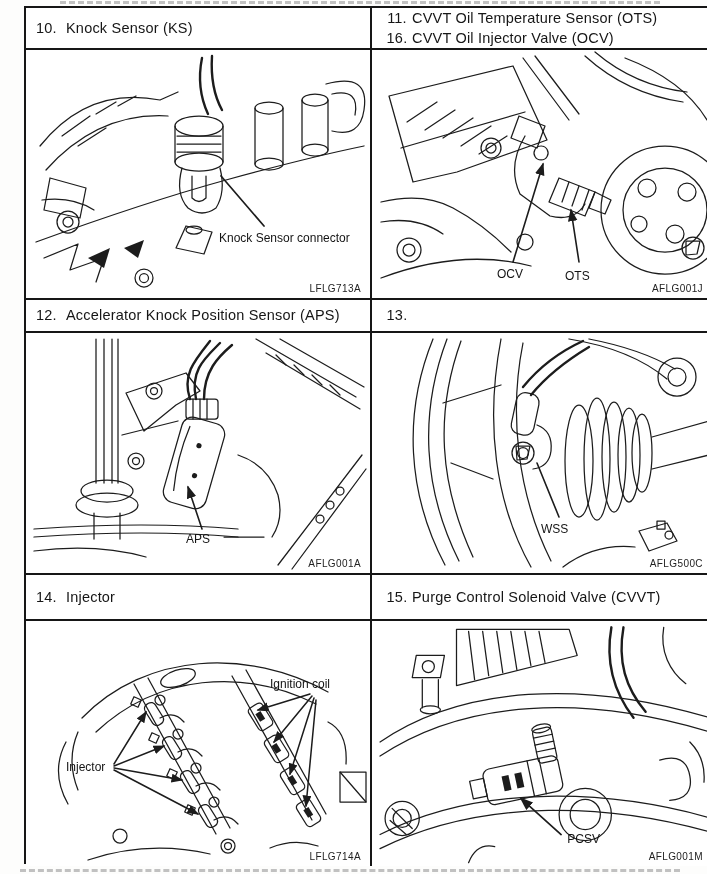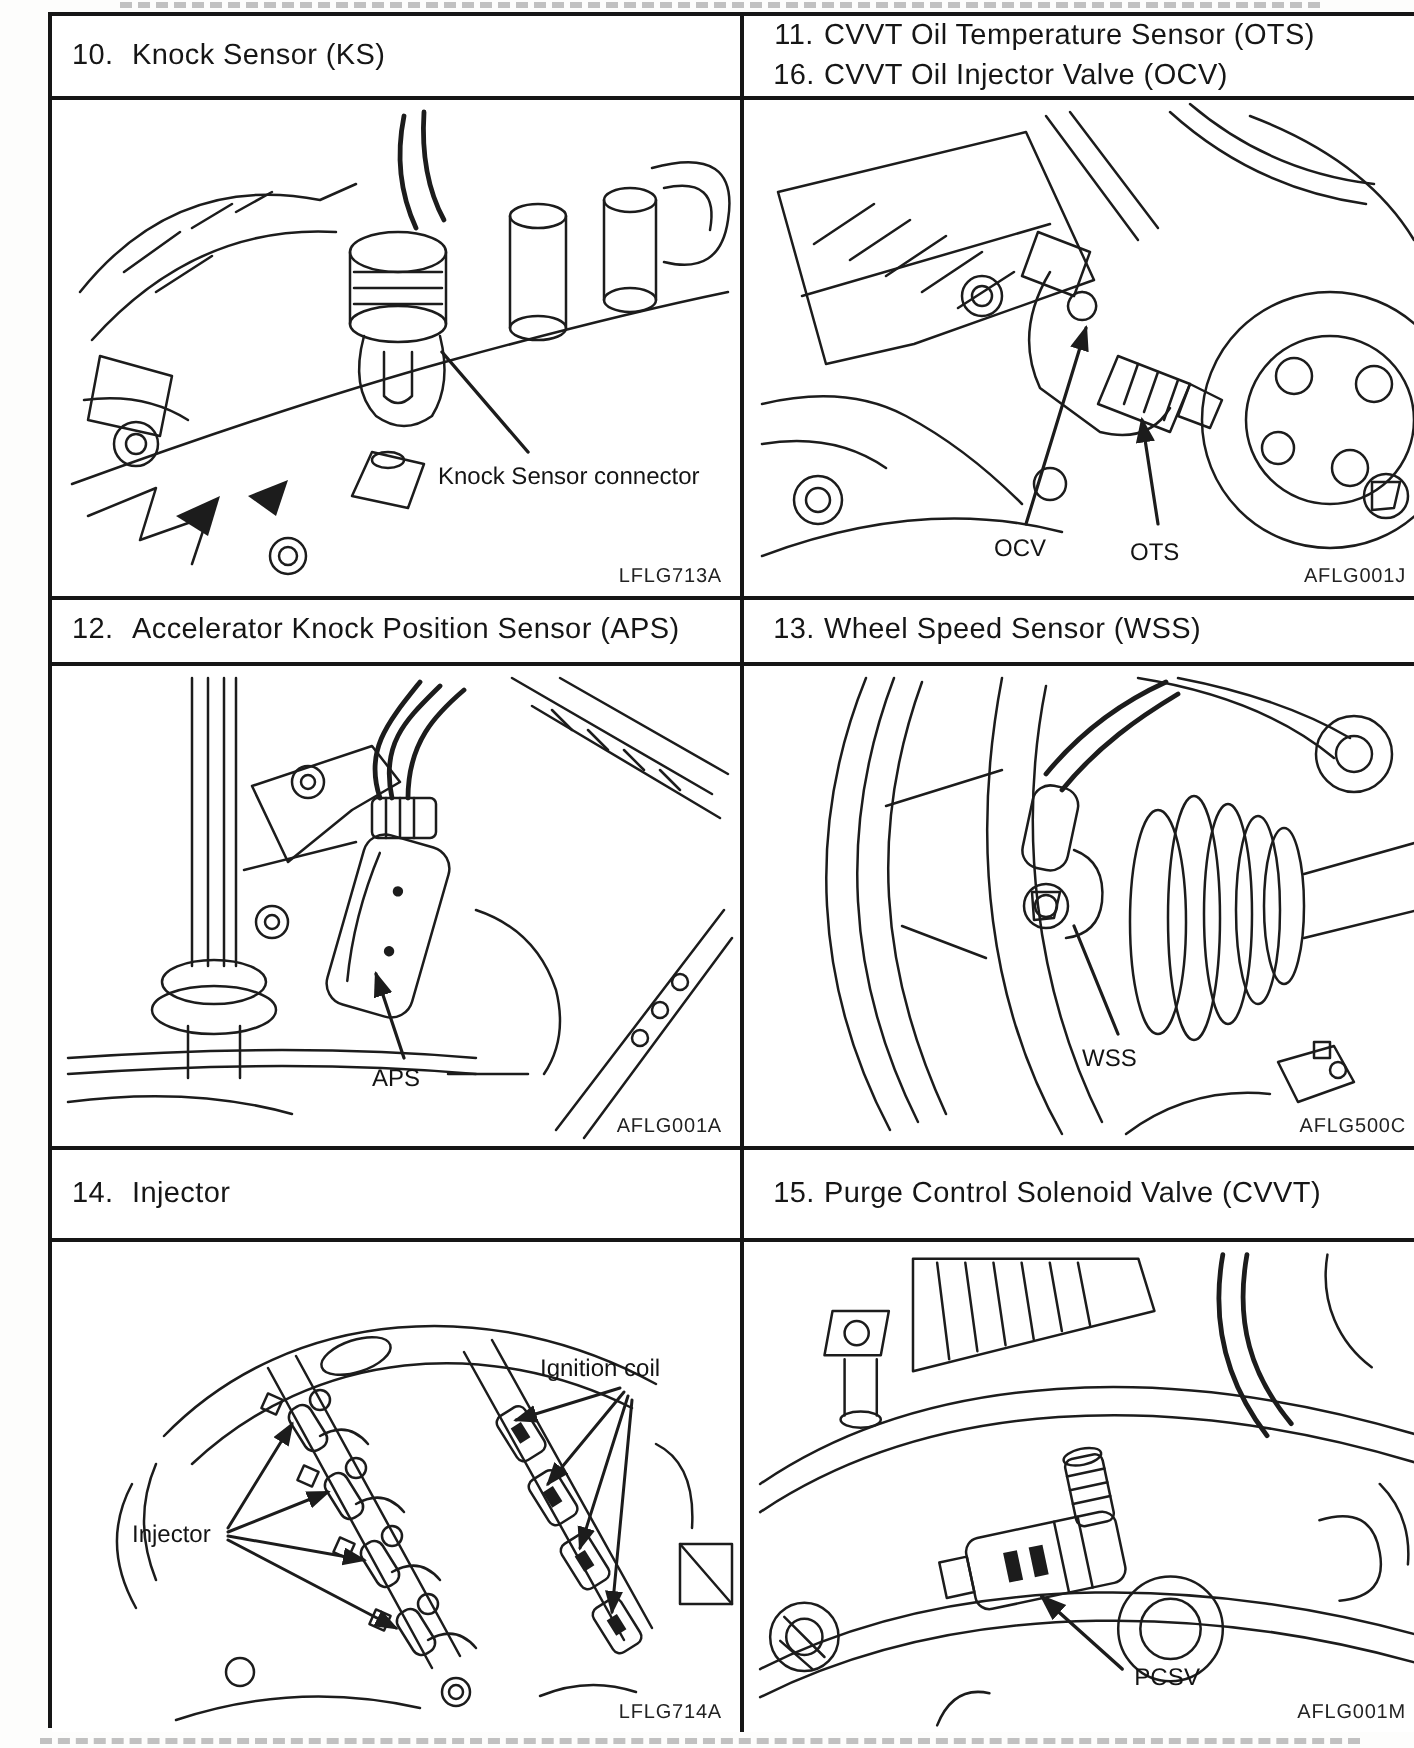--- a/index.html
+++ b/index.html
@@ -144,21 +144,20 @@
 
     <div class="cell c1 titlecell">
       <div class="title-line">
         <span class="num">12.</span>
         <span class="tname">Accelerator Knock Position Sensor (APS)</span>
       </div>
     </div>
     <div class="cell c2 titlecell">
       <div class="title-line">
         <span class="num">13.</span>
-        <span class="tname">Wheel Speed Sensor (WSS)</span>
       </div>
     </div>
 
     <div class="cell c1">
       <svg class="art" viewBox="0 0 344 240">
         <defs>
             <marker id="ah3" markerWidth="9" markerHeight="8" refX="7" refY="3" orient="auto">
               <path d="M0,0 L8,3 L0,6 Z" fill="#1c1c1c"></path>
             </marker>
           </defs>

